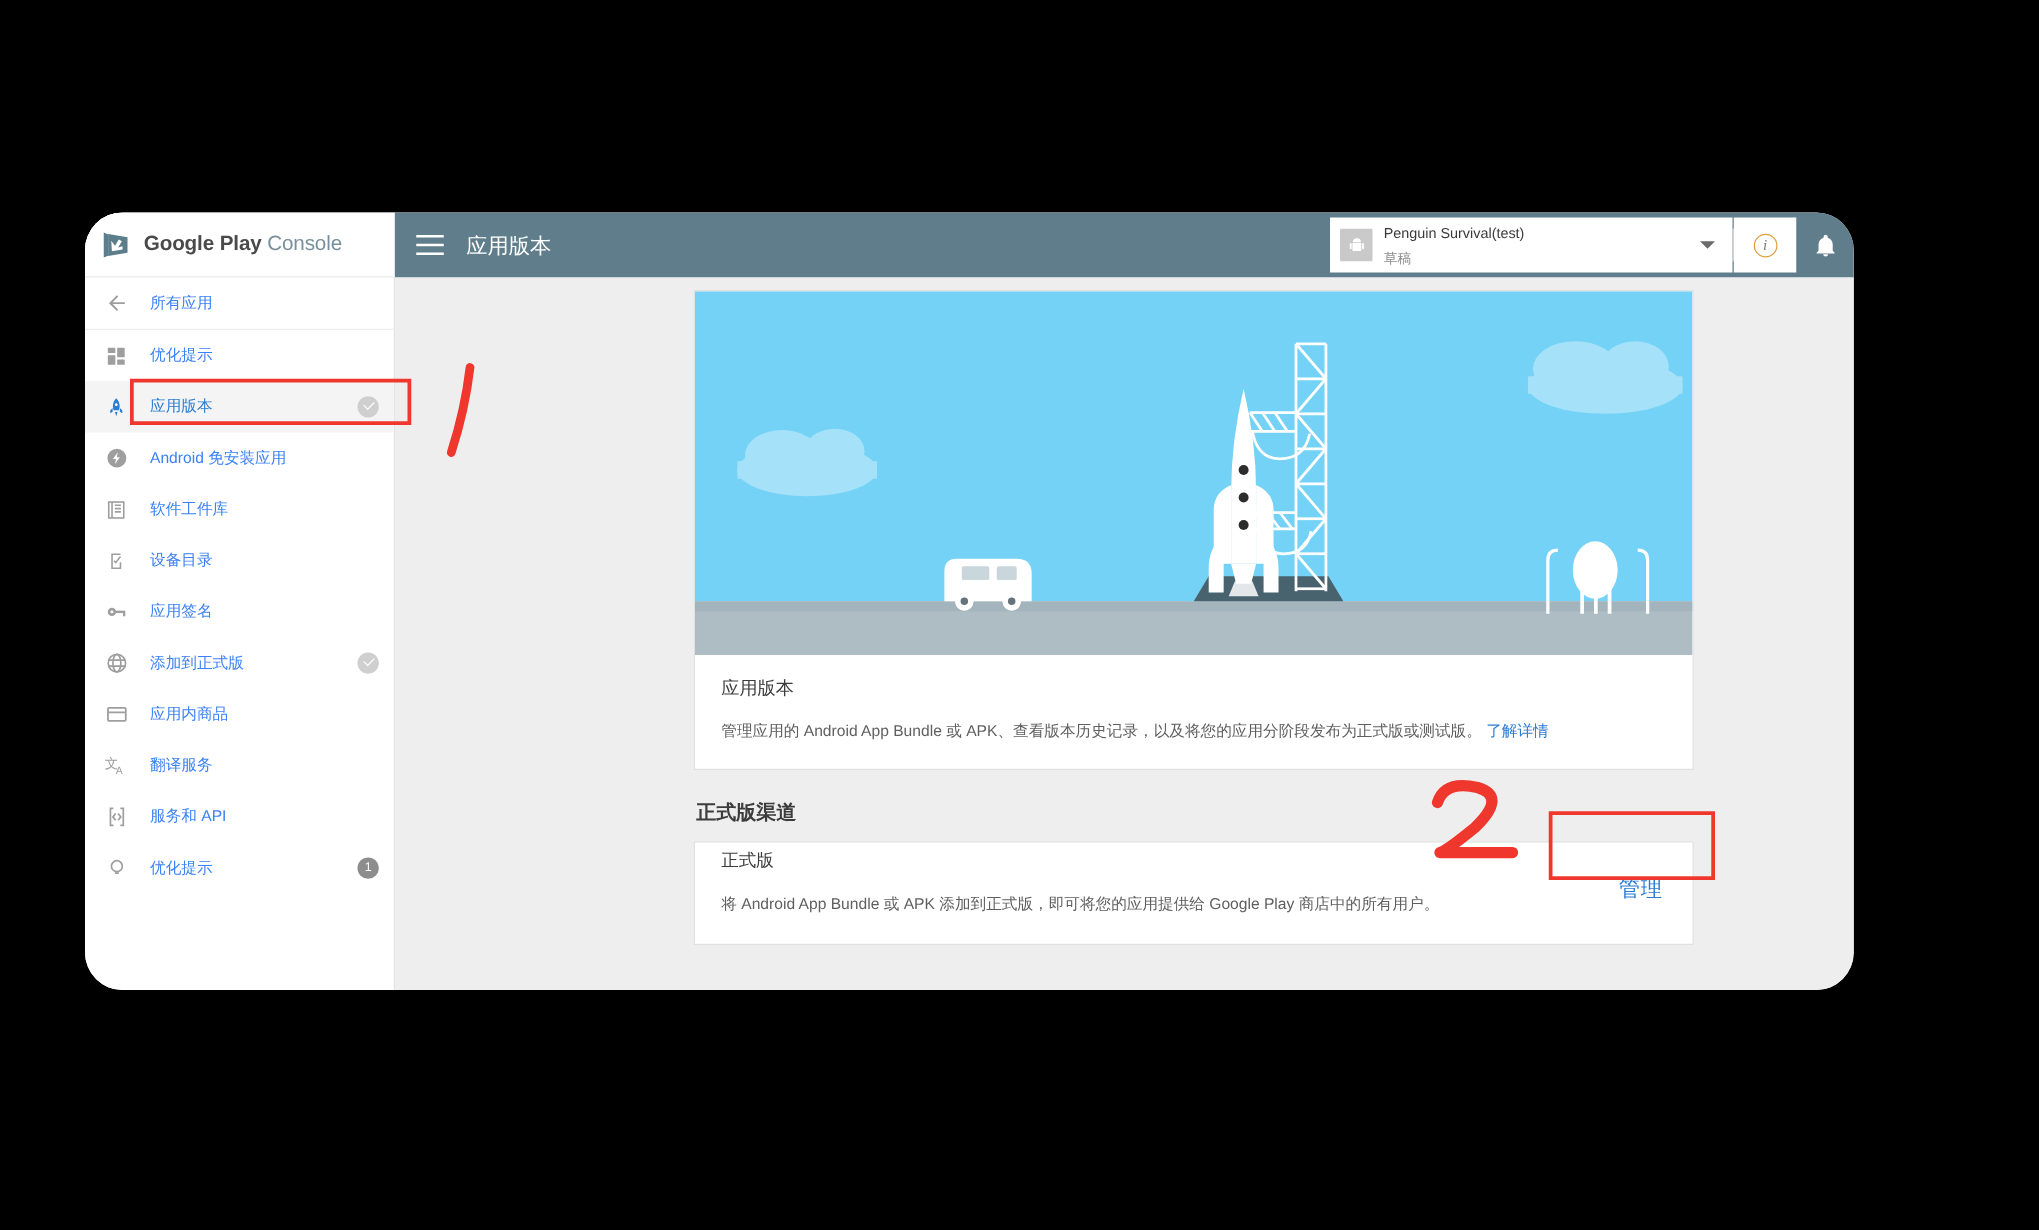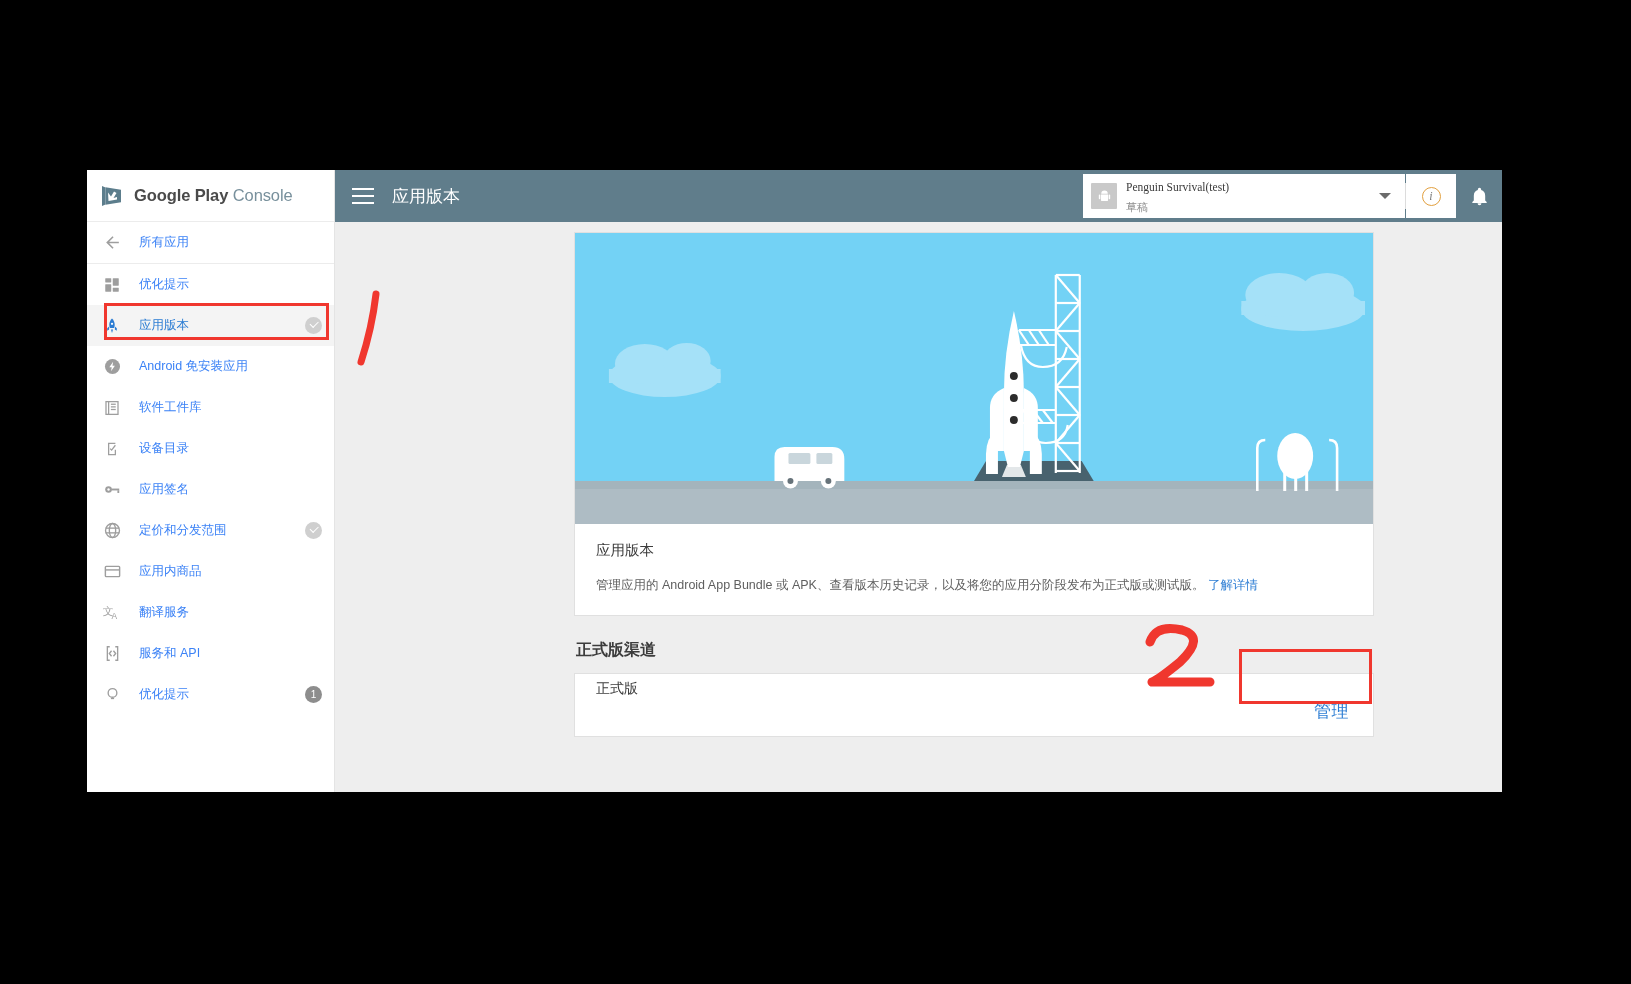--- a/index.html
+++ b/index.html
@@ -6,24 +6,25 @@
   html, body {
     width: 1631px; height: 984px;
     background: #000000;
     font-family: "Liberation Sans", "DejaVu Sans", sans-serif;
     overflow: hidden;
   }
 
   
   #shot {
     position: absolute;
-    left: 87px; top: 170px;
+    left: 68px; top: 170px;
     width: 1415px; height: 622px;
     background: #ffffff;
     overflow: hidden;
+    border-radius: 30px;
   }
 
   
   #sidebar {
     position: absolute; left: 0; top: 0;
     width: 248px; height: 622px;
     background: #ffffff;
     border-right: 1px solid #e4e4e4;
     overflow: hidden;
   }
@@ -117,21 +118,21 @@
     cursor: pointer;
     flex: none;
   }
   .app-thumb {
     width: 26px; height: 26px; flex: none;
     background: #c9c9c9;
     display: flex; align-items: center; justify-content: center;
     margin-right: 9px;
     border-radius: 1px;
   }
-  .app-meta { flex: 1; min-width: 0; line-height: 1.25; font-family: Liberation Serif, serif; }
+  .app-meta { flex: 1; min-width: 0; line-height: 1.25; }
   .app-name { font-size: 11.5px; color: #3a3a3a; white-space: nowrap; }
   .app-sub { font-size: 11px; color: #8d8d8d; white-space: nowrap; }
   .caret {
     width: 0; height: 0; flex: none;
     border-left: 6px solid transparent;
     border-right: 6px solid transparent;
     border-top: 6px solid #6b6b6b;
     margin-right: 14px;
   }
   .vdiv { width: 1px; height: 26px; background: #dcdcdc; flex: none; }
@@ -316,21 +317,21 @@
 
       <div class="nav-item">
         <span class="nav-icon">
           <svg viewBox="0 0 24 24" width="19" height="19" fill="none" stroke="currentColor" stroke-width="1.7">
             <circle cx="12" cy="12" r="8.8"></circle>
             <ellipse cx="12" cy="12" rx="4" ry="8.8"></ellipse>
             <line x1="3.3" y1="9" x2="20.7" y2="9"></line>
             <line x1="3.3" y1="15" x2="20.7" y2="15"></line>
           </svg>
         </span>
-        <span class="nav-label">定价和分发范围</span>
+        <span class="nav-label">添加到正式版</span>
         <span class="nav-check"></span>
       </div>
 
       <div class="nav-item">
         <span class="nav-icon">
           <svg viewBox="0 0 24 24" width="19" height="19" fill="none" stroke="currentColor" stroke-width="1.8">
             <rect x="3" y="5.5" width="18" height="13" rx="1"></rect>
             <line x1="3" y1="10" x2="21" y2="10"></line>
           </svg>
         </span>
@@ -510,20 +511,21 @@
             <span>管理应用的 Android App Bundle 或 APK、查看版本历史记录，以及将您的应用分阶段发布为正式版或测试版。</span>
             <span class="link">了解详情</span>
           </div>
         </div>
       </section>
 
       <h2 class="section-title">正式版渠道</h2>
 
       <section class="card" id="track-card">
         <div class="track-title">正式版</div>
+        <div class="track-desc">将 Android App Bundle 或 APK 添加到正式版，即可将您的应用提供给 Google Play 商店中的所有用户。</div>
         <div id="manage-btn">管理</div>
       </section>
 
     </div>
   </main>
 </div>
 
 <div class="anno" id="anno-box-sidebar"></div>
 <div class="anno" id="anno-box-manage"></div>
 

